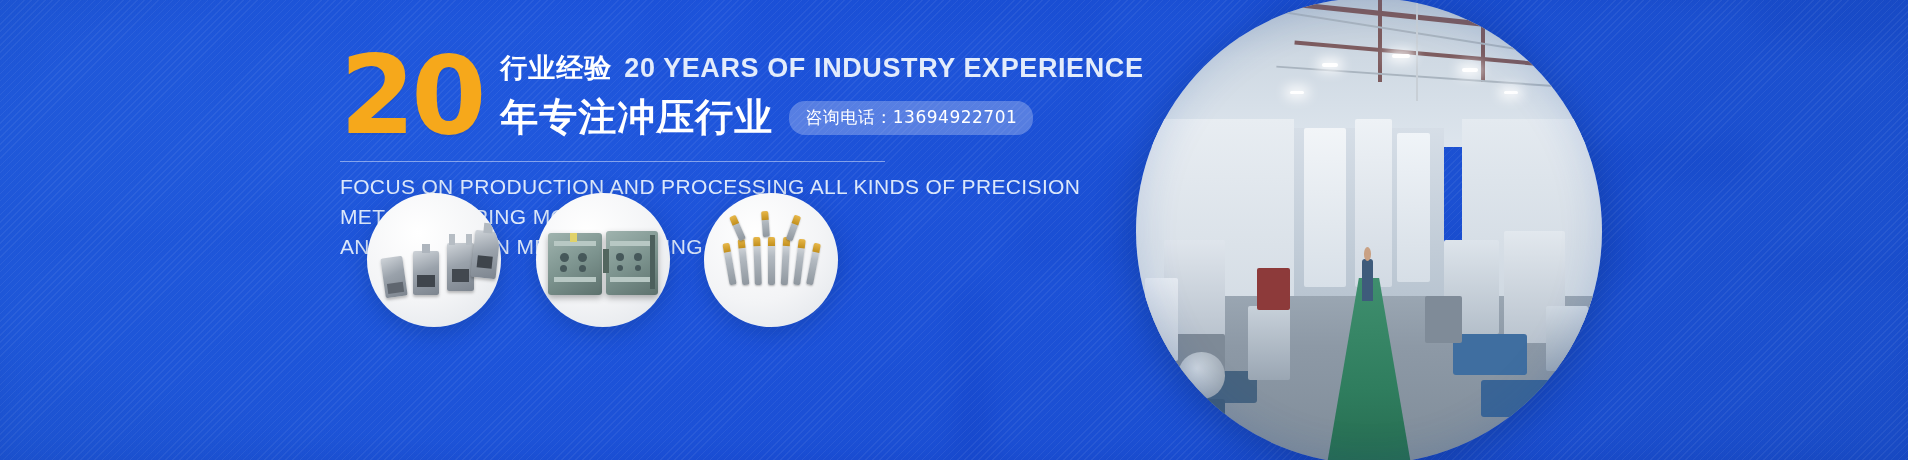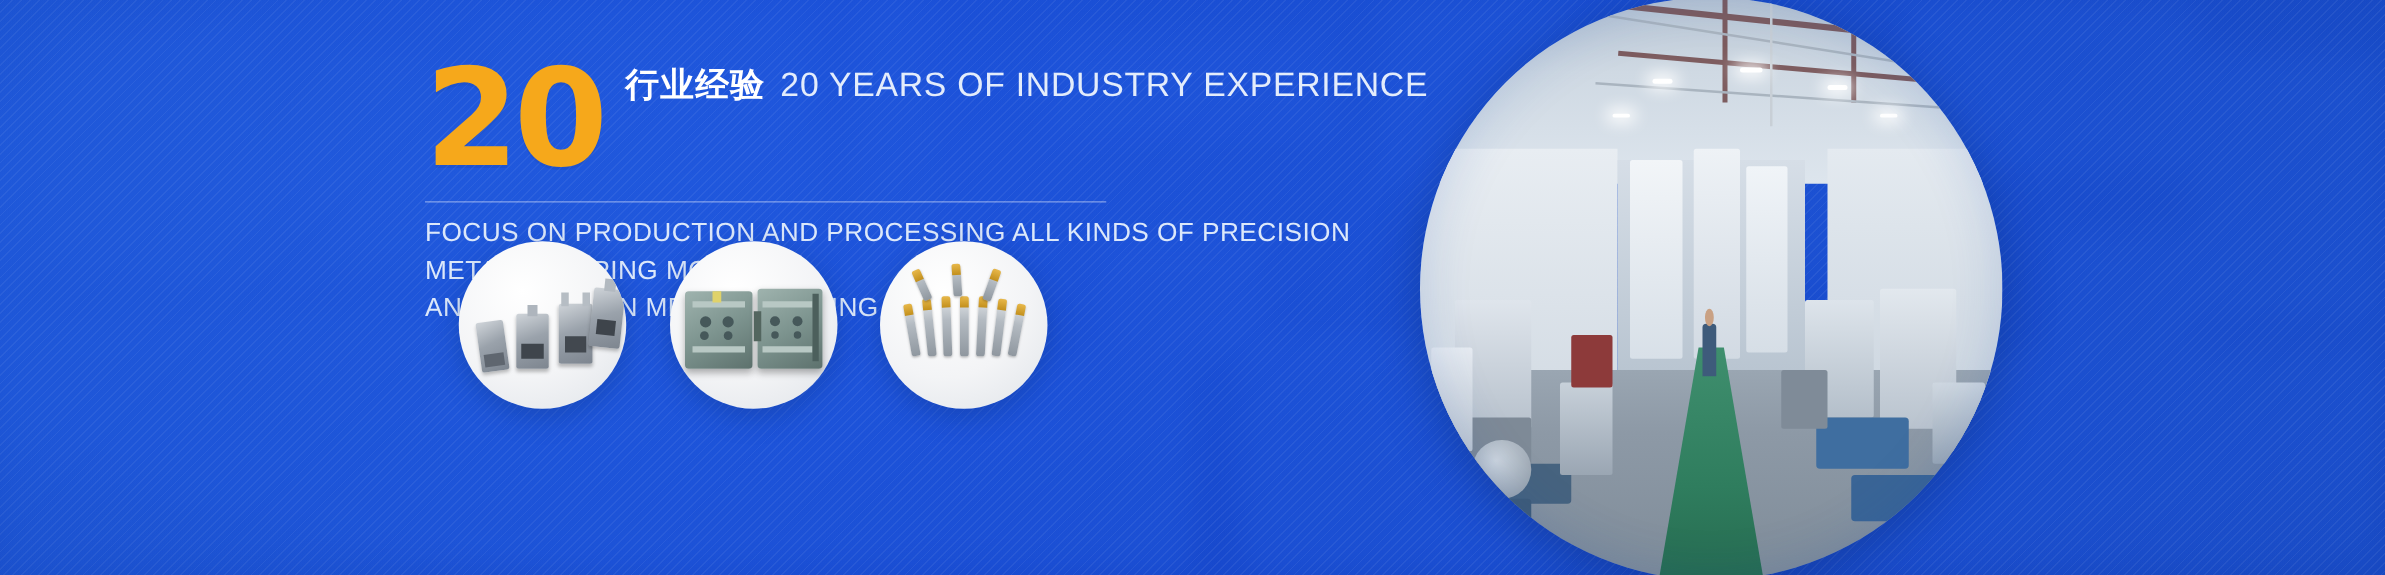--- a/index.html
+++ b/index.html
@@ -72,21 +72,21 @@
 
   .headtext{ padding-top:6px; }
 
   .line1{ display:flex; align-items:baseline; white-space:nowrap; }
   .cn-small{
     font-family:"DejaVu Sans","Liberation Sans",sans-serif;
     font-size:27px; font-weight:700; color:#ffffff; letter-spacing:1px;
   }
   .en-head{
     font-size:27px; color:#e3ecfb; letter-spacing:.6px; margin-left:12px;
-    font-weight:400;
+    font-weight:700;
   }
 
   .line2{ display:flex; align-items:center; margin-top:6px; white-space:nowrap; }
   .cn-big{
     font-family:"DejaVu Sans","Liberation Sans",sans-serif;
     font-size:38px; font-weight:700; color:#ffffff; letter-spacing:1px;
   }
   .phone-badge{
     margin-left:16px; background:rgba(255,255,255,.26);
     border-radius:16px; padding:5px 16px 6px; color:#ffffff;
@@ -196,20 +196,24 @@
 
     <div class="headline">
       <div class="num20">20</div>
 
       <div class="headtext">
         <div class="line1">
           <span class="cn-small">行业经验</span>
           <span class="en-head">20 YEARS OF INDUSTRY EXPERIENCE</span>
         </div>
 
+        <div class="line2">
+          <span class="cn-big">年专注冲压行业</span>
+          <span class="phone-badge">咨询电话：13694922701</span>
+        </div>
       </div>
     </div>
 
     <div class="divider"></div>
 
     <div class="en-sub">
       <div>FOCUS ON PRODUCTION AND PROCESSING ALL KINDS OF PRECISION METAL STAMPING MOLDS</div>
       <div>AND PRECISION METAL STAMPING PRODUCTS</div>
     </div>
   </div>

